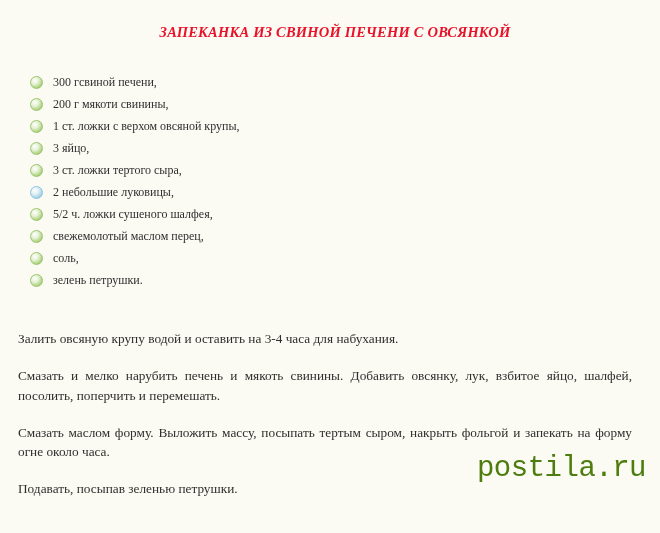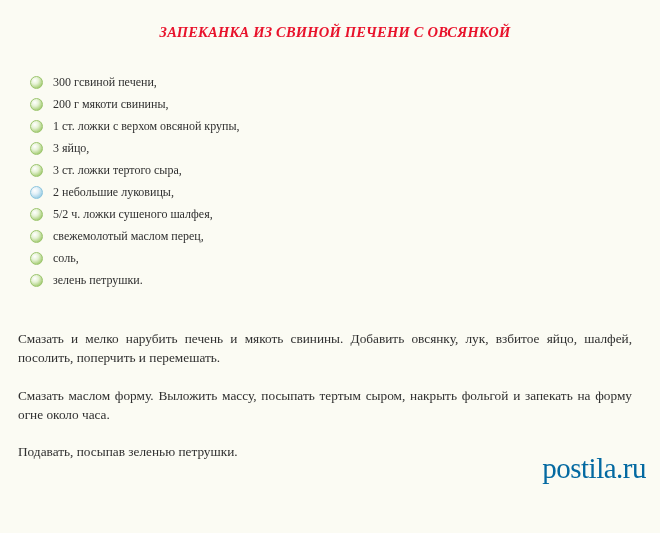--- a/index.html
+++ b/index.html
@@ -72,23 +72,23 @@
     margin: 0 0 18px 0;
     font-size: 13.3px;
     line-height: 1.45;
     color: #2f2f2f;
     text-align: justify;
   }
   .watermark {
     position: absolute;
     right: 14px;
     bottom: 48px;
-    font-family: Liberation Serif, serif;
+    font-family: Liberation Mono, monospace;
     font-size: 29px;
-    color: #0369a1;
+    color: #4d7c0f;
     letter-spacing: -0.5px;
     user-select: none;
     margin-top: 26px;
   }
 </style>
 </head>
 <body>
 
 <div class="page">
 
@@ -131,20 +131,21 @@
       <span class="bullet green"></span>
       <span>соль,</span>
     </li>
     <li>
       <span class="bullet green"></span>
       <span>зелень петрушки.</span>
     </li>
   </ul>
 
   <div class="steps">
+    <p>Залить овсяную крупу водой и оставить на 3-4 часа для набухания.</p>
     <p>Смазать и мелко нарубить печень и мякоть свинины. Добавить овсянку, лук, взбитое яйцо, шалфей, посолить, поперчить и перемешать.</p>
     <p>Смазать маслом форму. Выложить массу, посыпать тертым сыром, накрыть фольгой и запекать на форму огне около часа.</p>
     <p>Подавать, посыпав зеленью петрушки.</p>
   </div>
 
   <div class="watermark">postila.ru</div>
 
 </div>
 
 </body></html>

